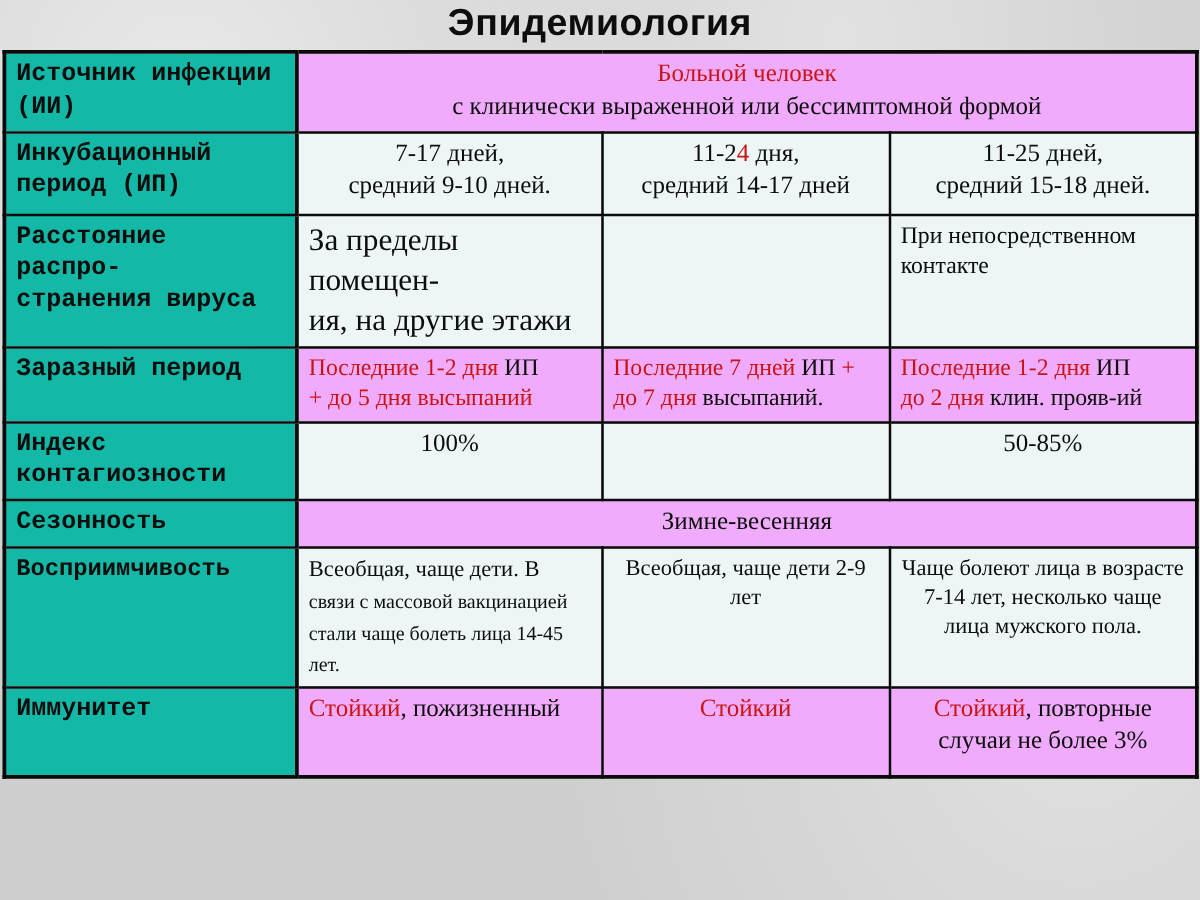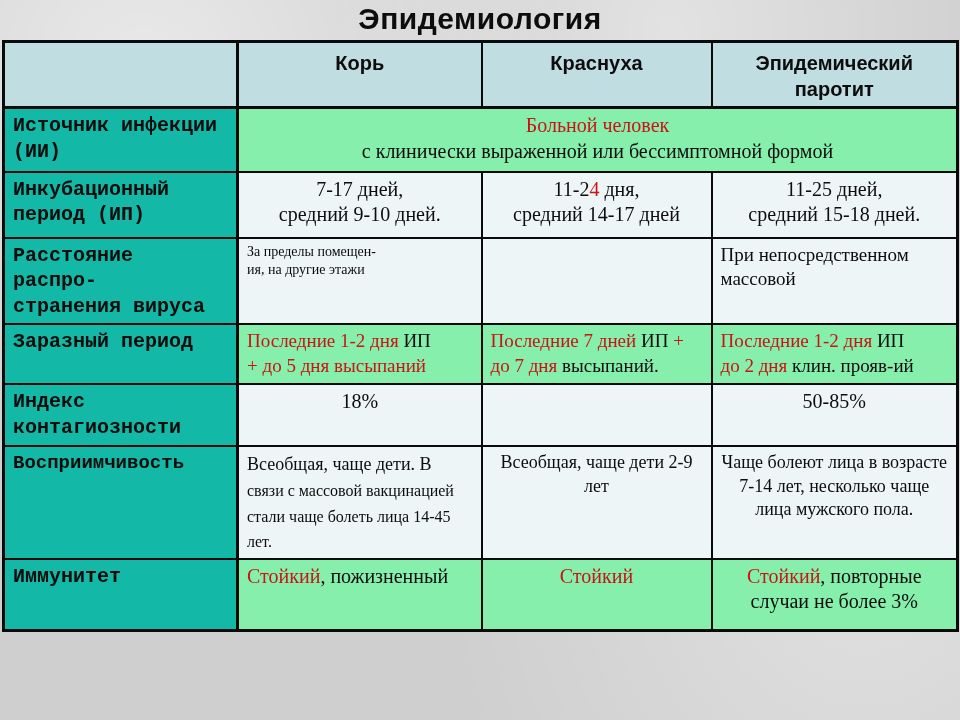--- a/index.html
+++ b/index.html
@@ -41,21 +41,21 @@
     font-weight:bold;text-align:center;
     border-bottom:3px solid #0a0a0a;
     padding-top:8px;
   }
   td.lbl{
     background:#14b8a6;
     font-weight:bold;
     border-right:3px solid #0a0a0a;
     font-family:Liberation Mono, monospace;
   }
-  .bandA td:not(.lbl){background:#86efac;}
+  .bandA td:not(.lbl){background:#f0abfc;}
   .bandB td:not(.lbl){background:#eef5f6;}
   .ctr{text-align:center;}
   .red{color:#c81414;}
   .b{font-weight:bold;}
   .small{font-size:16px;line-height:1.22;}
   .big19{font-size:18px;}
   
   tr.hdr{height:60px;}
   tr.r-source{height:64px;}
   tr.r-incub{height:66px;}
@@ -76,26 +76,20 @@
 
   <table class="epi">
     <colgroup>
       <col style="width:234px">
         <col style="width:244px">
         <col style="width:230px">
         <col style="width:246px">
     </colgroup>
 
     <tbody>
-        <tr class="hdr">
-      <td class="lbl"></td>
-      <td>Корь</td>
-      <td>Краснуха</td>
-      <td>Эпидемический паротит</td>
-    </tr>
 
     <tr class="bandA r-source">
       <td class="lbl">Источник инфекции (ИИ)</td>
       <td colspan="3" class="ctr">
         <div class="red">Больной человек</div>
         <div>с клинически выраженной или бессимптомной формой</div>
       </td>
     </tr>
 
     <tr class="bandB r-incub">
@@ -113,51 +107,55 @@
         <div>средний 15-18 дней.</div>
       </td>
     </tr>
 
 
     <tr class="bandB r-dist">
       <td class="lbl">
         <div>Расстояние распро-</div>
         <div>странения вируса</div>
       </td>
-      <td style="font-size:14px">
+      <td style="font-size:25px">
         <div>За пределы помещен-</div>
         <div>ия, на другие этажи</div>
       </td>
       <td></td>
-      <td style="font-size:19px">При непосредственном массовой</td>
+      <td style="font-size:19px">При непосредственном контакте</td>
     </tr>
 
     <tr class="bandA r-infect">
       <td class="lbl">Заразный период</td>
       <td style="font-size:19px">
         <div><span class="red">Последние 1-2 дня</span><span> ИП</span></div>
         <div class="red">+ до 5 дня высыпаний</div>
       </td>
       <td style="font-size:19px">
         <div><span class="red">Последние 7 дней</span><span> ИП </span><span class="red">+</span></div>
         <div><span class="red">до 7 дня</span><span> высыпаний.</span></div>
       </td>
       <td style="font-size:19px">
         <div><span class="red">Последние 1-2 дня</span><span> ИП</span></div>
         <div><span class="red">до 2 дня</span><span> клин. прояв-ий</span></div>
       </td>
     </tr>
 
     <tr class="bandB r-contag">
       <td class="lbl">Индекс контагиозности</td>
-      <td class="ctr">18%</td>
+      <td class="ctr">100%</td>
       <td class="ctr"></td>
       <td class="ctr">50-85%</td>
     </tr>
 
+    <tr class="bandA r-season">
+      <td class="lbl">Сезонность</td>
+      <td colspan="3" class="ctr">Зимне-весенняя</td>
+    </tr>
 
     <tr class="bandB r-suscep">
       <td class="lbl" style="font-size:19px">Восприимчивость</td>
       <td><span class="big19">Всеобщая, чаще дети. В </span><span class="small">связи с массовой вакцинацией стали чаще болеть лица 14-45 лет.</span></td>
       <td class="ctr big19">Всеобщая, чаще дети 2-9 лет</td>
       <td class="ctr big19">Чаще болеют лица в возрасте 7-14 лет, несколько чаще лица мужского пола.</td>
     </tr>
 
     <tr class="bandA r-immun">
       <td class="lbl">Иммунитет</td>

